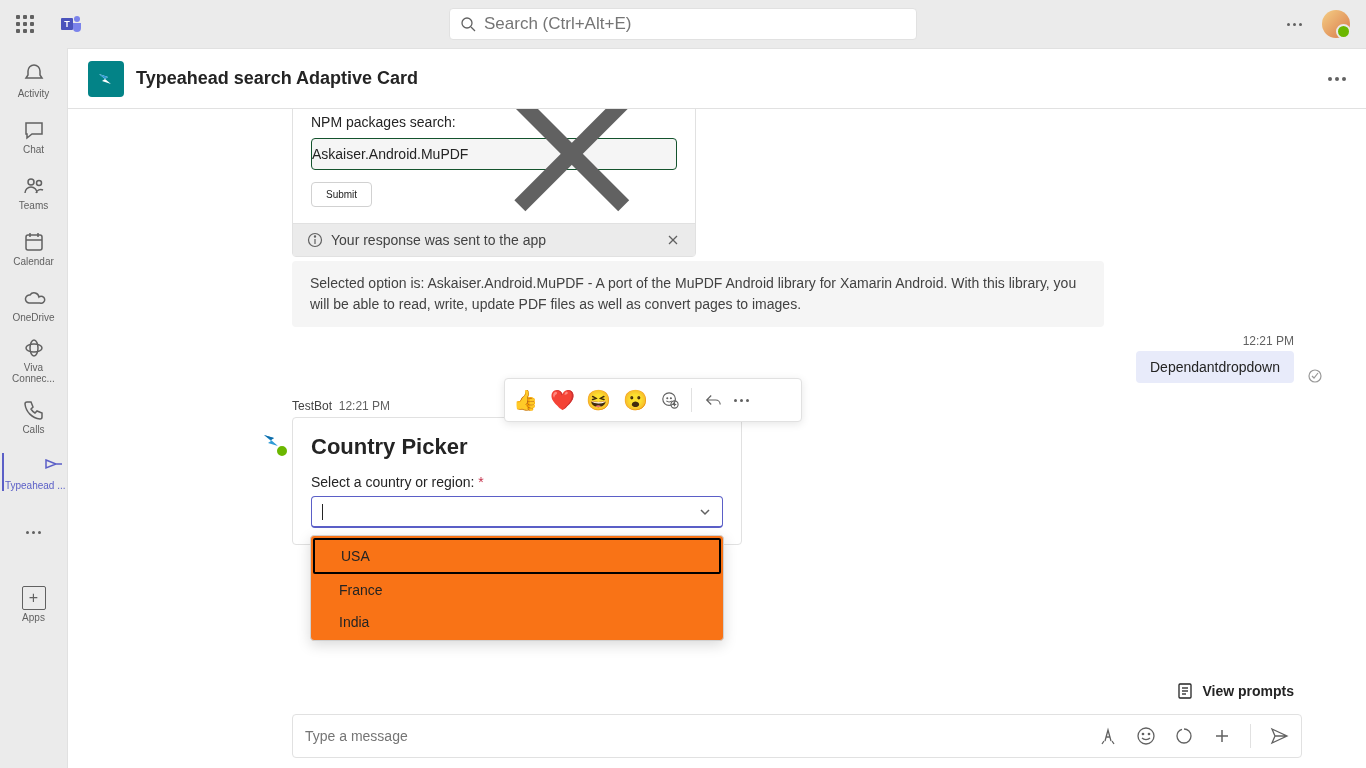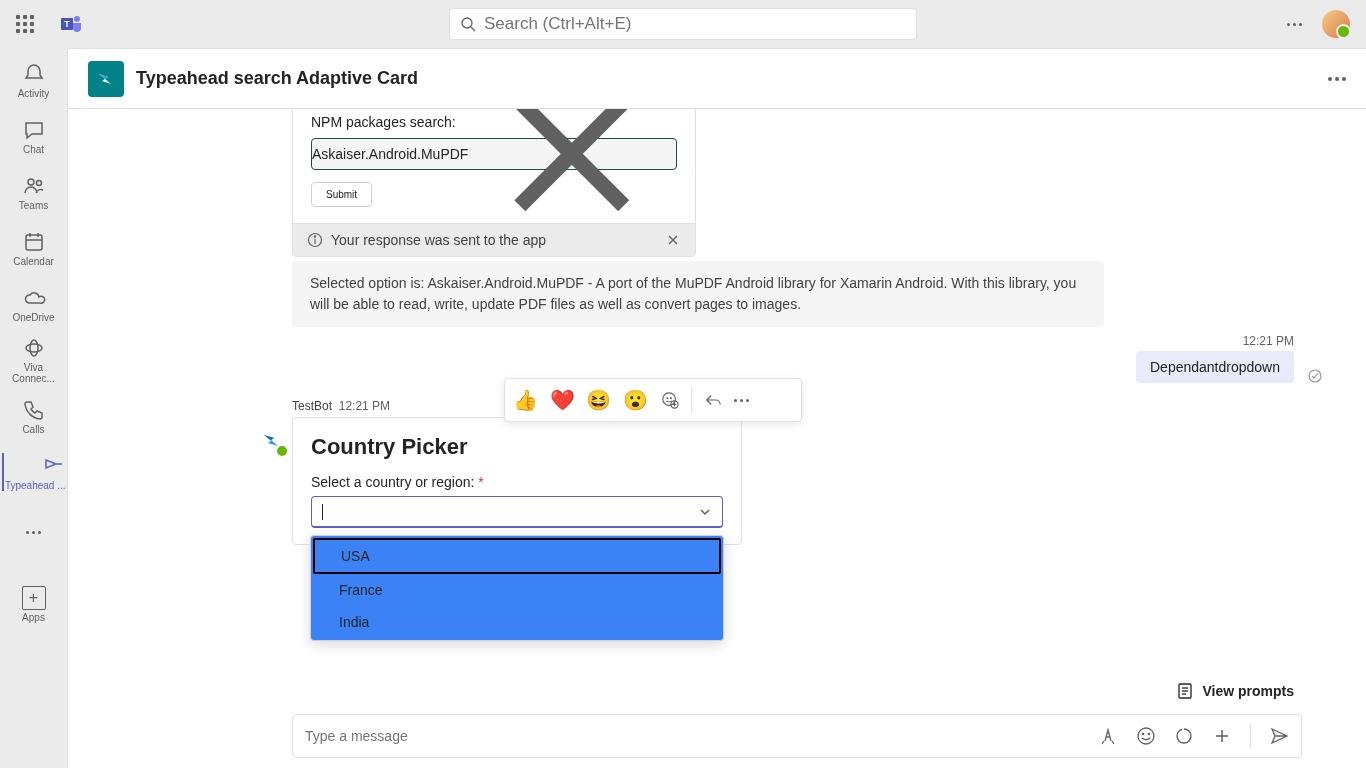--- a/index.html
+++ b/index.html
@@ -72,21 +72,21 @@
 
 .card2 { left:200px; top:308px; padding:16px 18px; width:450px; }
 .card2 h2 { font-size:22px; font-weight:700; color:#242424; margin-bottom:14px; }
 .card2-label { font-size:14px; color:#242424; margin-bottom:6px; }
 .card2-label .req { color:#c4314b; }
 .combo { height:32px; border:1px solid #5b5fc7; border-bottom:2px solid #5b5fc7; border-radius:4px; display:flex; align-items:center; padding:0 10px; justify-content:space-between; background:#fff; }
 .combo .caret { width:1px; height:16px; background:#242424; animation:blink 1s infinite; }
 @keyframes blink { 50% { opacity:0; } }
 .combo svg { width:14px; height:14px; color:#616161; }
 
-.dropdown { position:absolute; left:218px; top:426px; width:414px; background:#3b82f6; border:1px solid #d1d1d1; border-radius:4px; box-shadow:0 4px 14px rgba(0,0,0,0.15); z-index:10; padding:2px; }
+.dropdown { position:absolute; left:218px; top:426px; width:414px; background:#f97316; border:1px solid #d1d1d1; border-radius:4px; box-shadow:0 4px 14px rgba(0,0,0,0.15); z-index:10; padding:2px; }
 .dd-item { padding:8px 26px; font-size:14px; color:#242424; cursor:pointer; }
 .dd-item.sel { border:2px solid #000; border-radius:2px; }
 
 .view-prompts { position:absolute; right:48px; bottom:68px; display:flex; align-items:center; gap:8px; font-size:14px; color:#242424; cursor:pointer; font-weight:600; }
 .view-prompts svg { width:18px; height:18px; }
 
 .composer { position:absolute; left:200px; right:40px; bottom:10px; height:44px; border:1px solid #e1e1e1; border-radius:4px; display:flex; align-items:center; padding:4px 12px; background:#fff; }
 .composer input { border:none; outline:none; flex:1; font-size:14px; color:#616161; }
 .composer .tools { display:flex; gap:18px; align-items:center; }
 .composer svg { width:20px; height:20px; color:#616161; cursor:pointer; }

